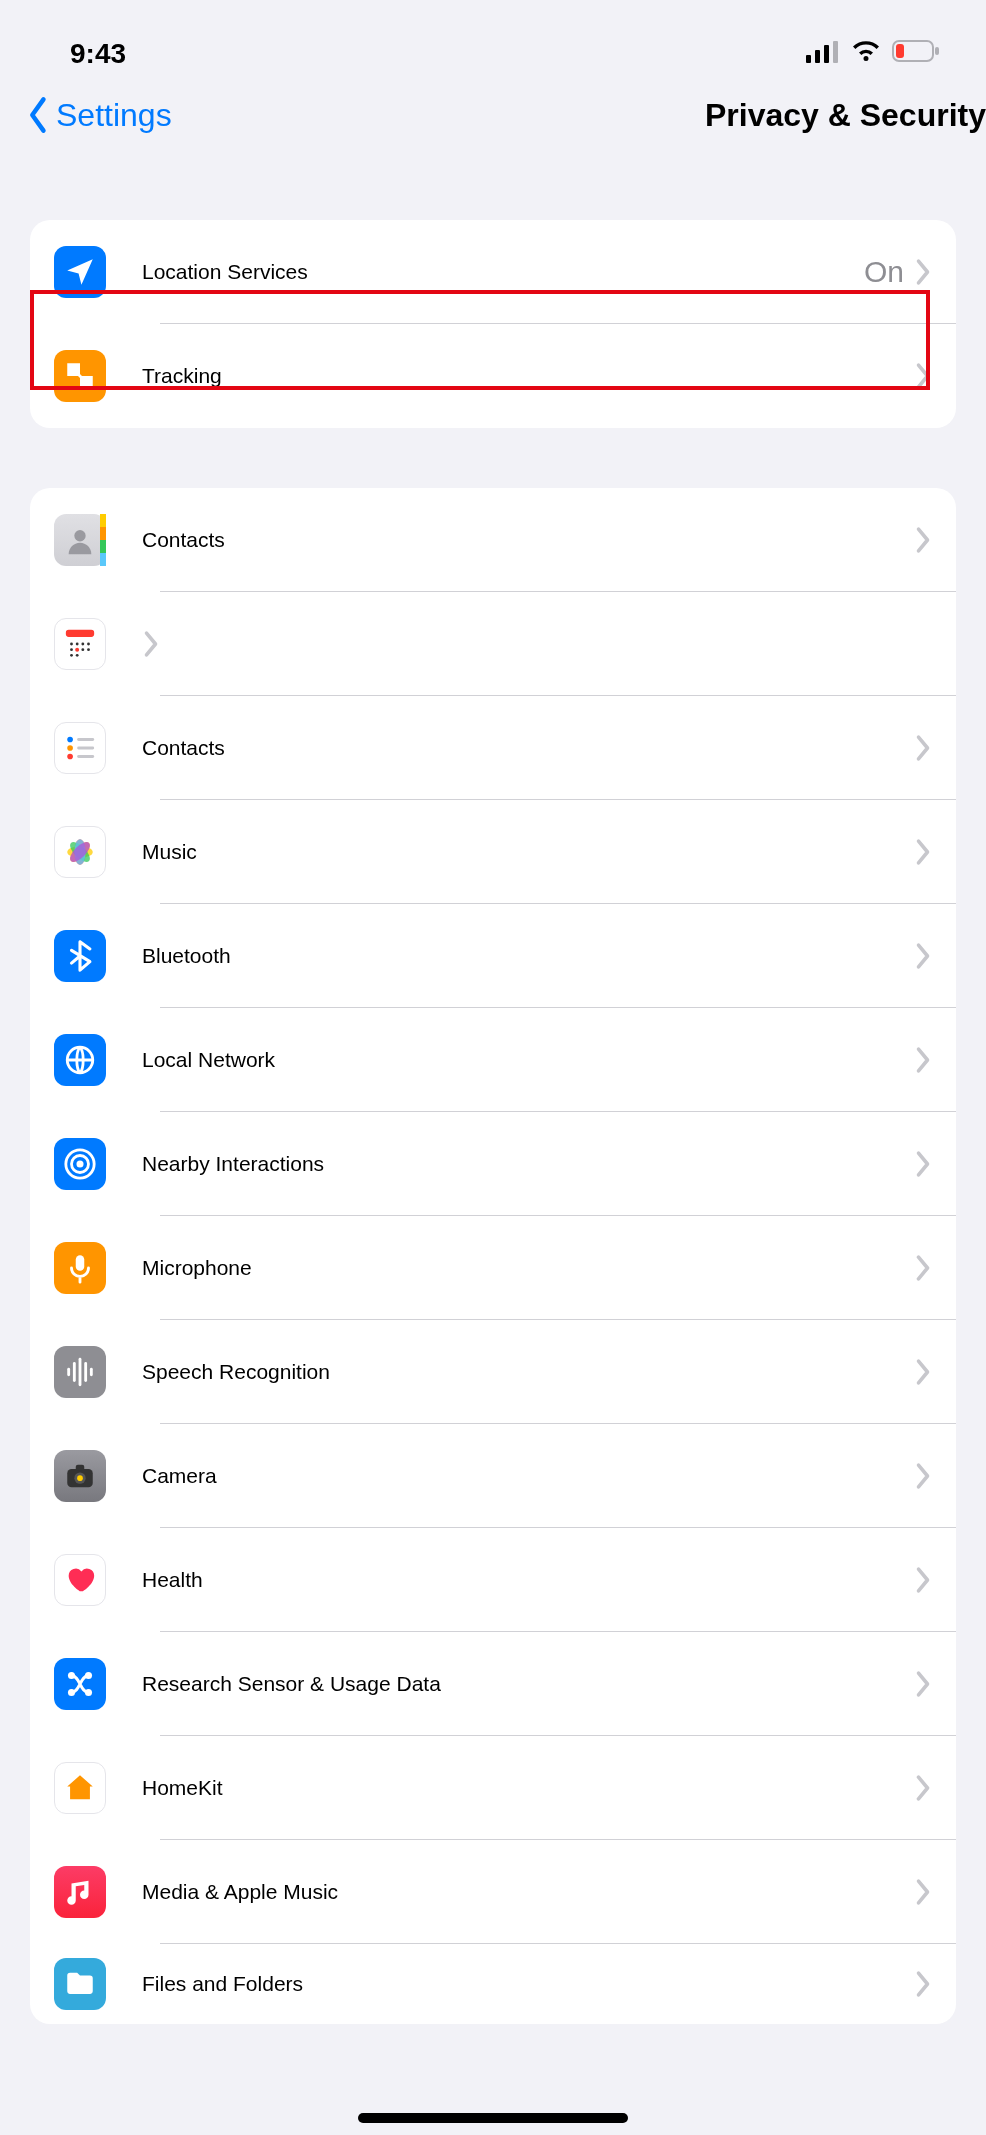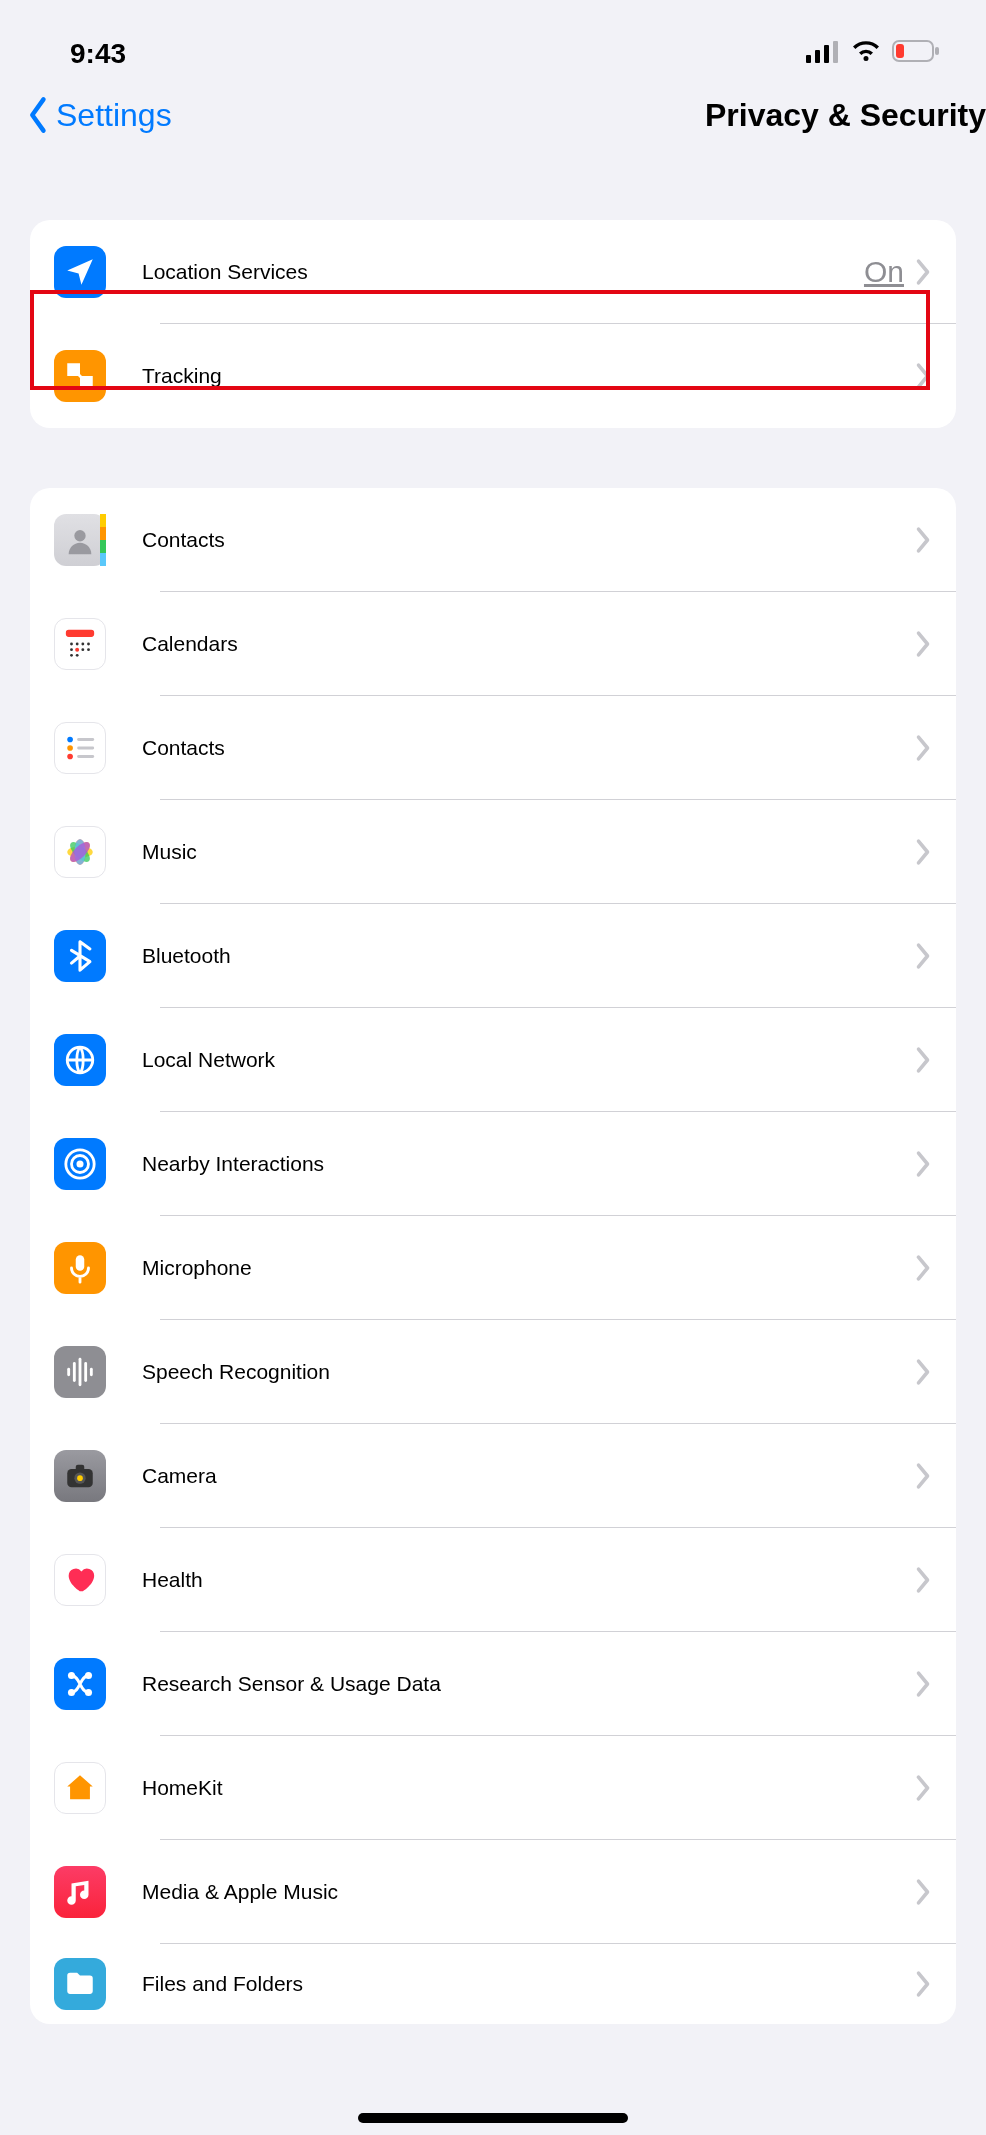--- a/index.html
+++ b/index.html
@@ -54,21 +54,21 @@
       position:absolute;left:130px;right:0;bottom:0;height:1px;
       background:#d1d1d6;
     }
     .app-icon{
       width:52px;height:52px;border-radius:12px;
       flex:0 0 52px;
       display:flex;align-items:center;justify-content:center;
       margin-right:36px;
     }
     .row-label{font-size:21px;flex:1;}
-    .row-detail{font-size:30px;color:#8e8e93;margin-right:10px;text-decoration:underline;}
+    .row-detail{font-size:30px;color:#8e8e93;margin-right:10px;}
     .chev{width:18px;height:28px;flex:0 0 18px;}
     .chev path{stroke:#c7c7cc;stroke-width:4;fill:none;stroke-linecap:round;stroke-linejoin:round;}
     .highlight-box{
       position:absolute;
       border:4px solid #e30613;
       pointer-events:none;
       left:30px; top:290px;
       width:900px; height:100px;
       z-index:5;
     }
@@ -180,21 +180,20 @@
             <circle cx="18" cy="12" r="1"></circle>
             <circle cx="6" cy="16" r="1"></circle>
             <circle cx="14" cy="16" r="1"></circle>
             <circle cx="18" cy="16" r="1"></circle>
             <circle cx="6" cy="20" r="1"></circle>
             <circle cx="10" cy="20" r="1"></circle>
           </g>
           <circle cx="10" cy="16" r="1.4" fill="#ff3b30"></circle>
         </svg>
     </div>
-    <span class="row-label">Calendars</span>
     <svg class="chev" viewBox="0 0 20 30">
         <path d="M5 3l10 12L5 27"></path>
       </svg>
     <div class="row-separator"></div>
   </div>
 
   <div class="row">
     <div class="app-icon" style="background:#fff;border:1px solid #e5e5ea;">
       <svg class="icon-svg" viewBox="0 0 24 24">
           <circle cx="5" cy="6" r="2" fill="#007aff"></circle>

